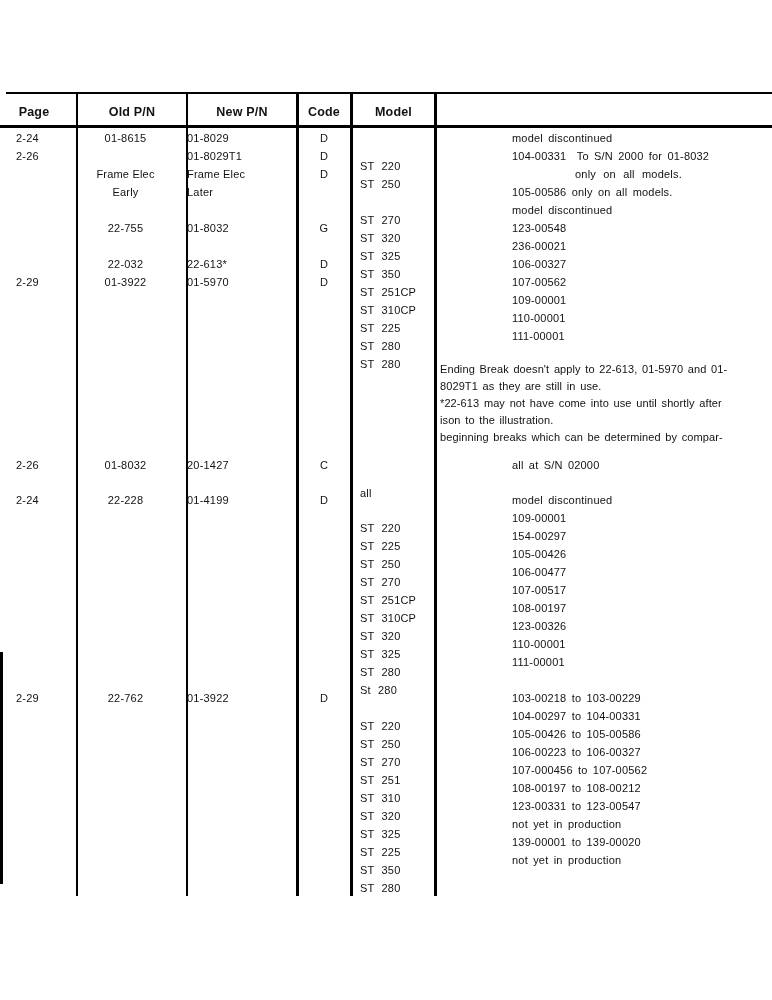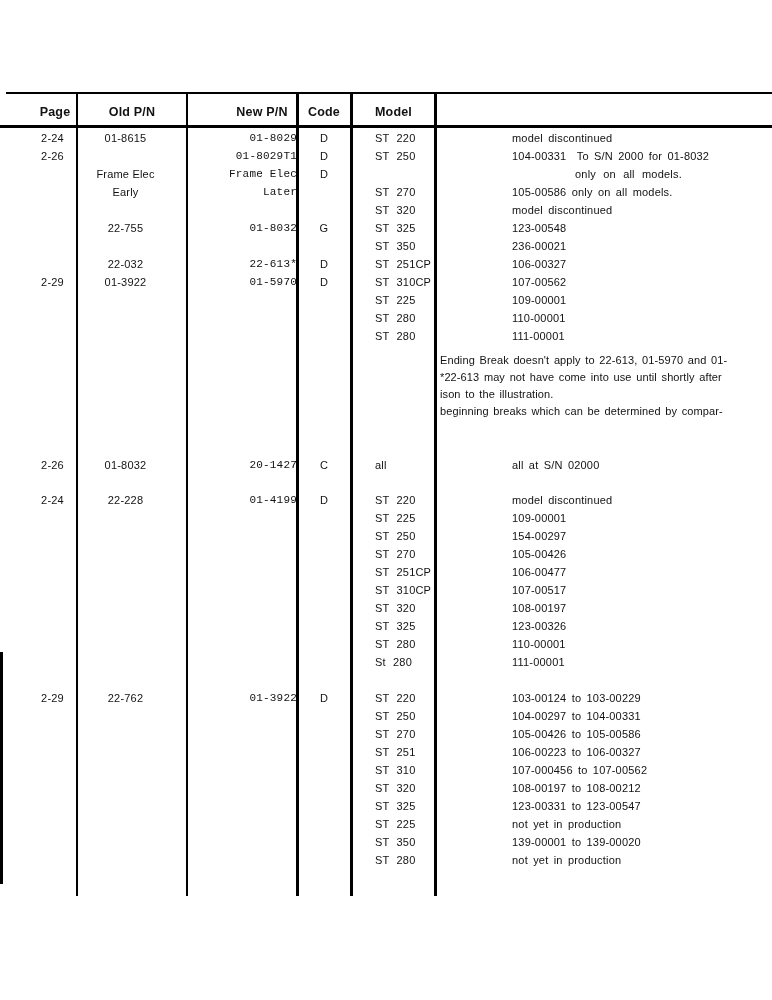--- a/index.html
+++ b/index.html
@@ -39,23 +39,23 @@
     position: absolute;
     top: 101px;
     height: 22px;
     line-height: 22px;
     text-align: center;
     font-weight: bold;
     font-size: 12.5px;
     letter-spacing: 0.2px;
     white-space: pre;
   }
-  .h-page  { left: 0px;   width: 68px; margin-left: 21px;  }
+  .h-page  { left: 0px;   width: 68px;  }
   .h-old   { left: 77px;  width: 110px; }
-  .h-new   { left: 187px; width: 110px; padding-left: 20px; }
+  .h-new   { left: 187px; width: 110px; }
   .h-code  { left: 297px; width: 54px;  }
   .h-model { left: 351px; width: 85px;  }
   .h-sn    { left: 436px; width: 236px; }
 
   .block {
     position: absolute;
     left: 0;
     width: 772px;
   }
   .b1 { top: 129px; }
@@ -67,30 +67,30 @@
   .cell {
     position: absolute;
     top: 0;
     height: 18px;
     line-height: 18px;
     font-size: 11px;
     letter-spacing: 0.2px;
     white-space: pre;
     overflow: visible;
   }
-  .c-page  { left: 4px;   width: 97px;  text-align: center; }
+  .c-page  { left: 16px;   width: 97px;  }
   .c-old   { left: 77px;  width: 97px; text-align: center; }
-  .c-new   { left: 187px; width: 110px; text-align: right; font-family: Liberation Mono, monospace; }
+  .c-new   { left: 187px; width: 110px; text-align: left; }
   .c-code  { left: 297px; width: 54px;  text-align: center; }
-  .c-model { left: 375px; width: 76px;  word-spacing: 4px; }
+  .c-model { left: 360px; width: 76px;  word-spacing: 4px; margin-top: 28px; }
   .c-sn    { left: 512px; width: 260px; word-spacing: 2px; }
   .c-sn.indent { left: 575px; word-spacing: 4px; }
 
   .note-row { position: relative; height: 17px; }
-  .note-row.first { margin-top: 7px; }
+  .note-row.first { margin-top: 16px; }
   .c-note {
     position: absolute;
     left: 440px;
     top: 0;
     width: 331px;
     height: 17px;
     line-height: 17px;
     font-size: 11px;
     letter-spacing: 0.1px;
     word-spacing: 1.5px;
@@ -221,20 +221,23 @@
   <div class="row">
     <span class="cell c-page"></span>
     <span class="cell c-old"></span>
     <span class="cell c-new"></span>
     <span class="cell c-code"></span>
     <span class="cell c-model">ST 280</span>
     <span class="cell c-sn">111-00001</span>
   </div>
 <div class="note-row first">
         <span class="c-note">Ending Break doesn't apply to 22-613, 01-5970 and 01-</span>
+      </div>
+      <div class="note-row">
+        <span class="c-note">8029T1 as they are still in use.</span>
       </div>
       <div class="note-row">
         <span class="c-note">*22-613 may not have come into use until shortly after</span>
       </div>
       <div class="note-row">
         <span class="c-note">ison to the illustration.</span>
       </div>
       <div class="note-row">
         <span class="c-note">beginning breaks which can be determined by compar-</span>
       </div>
@@ -340,21 +343,21 @@
     <span class="cell c-sn">111-00001</span>
   </div>
 </div>
   <div class="block b4">
   <div class="row">
     <span class="cell c-page">2-29</span>
     <span class="cell c-old">22-762</span>
     <span class="cell c-new">01-3922</span>
     <span class="cell c-code">D</span>
     <span class="cell c-model">ST 220</span>
-    <span class="cell c-sn">103-00124 to 103-00229</span>
+    <span class="cell c-sn">103-00218 to 103-00229</span>
   </div>
 
   <div class="row">
     <span class="cell c-page"></span>
     <span class="cell c-old"></span>
     <span class="cell c-new"></span>
     <span class="cell c-code"></span>
     <span class="cell c-model">ST 250</span>
     <span class="cell c-sn">104-00297 to 104-00331</span>
   </div>

